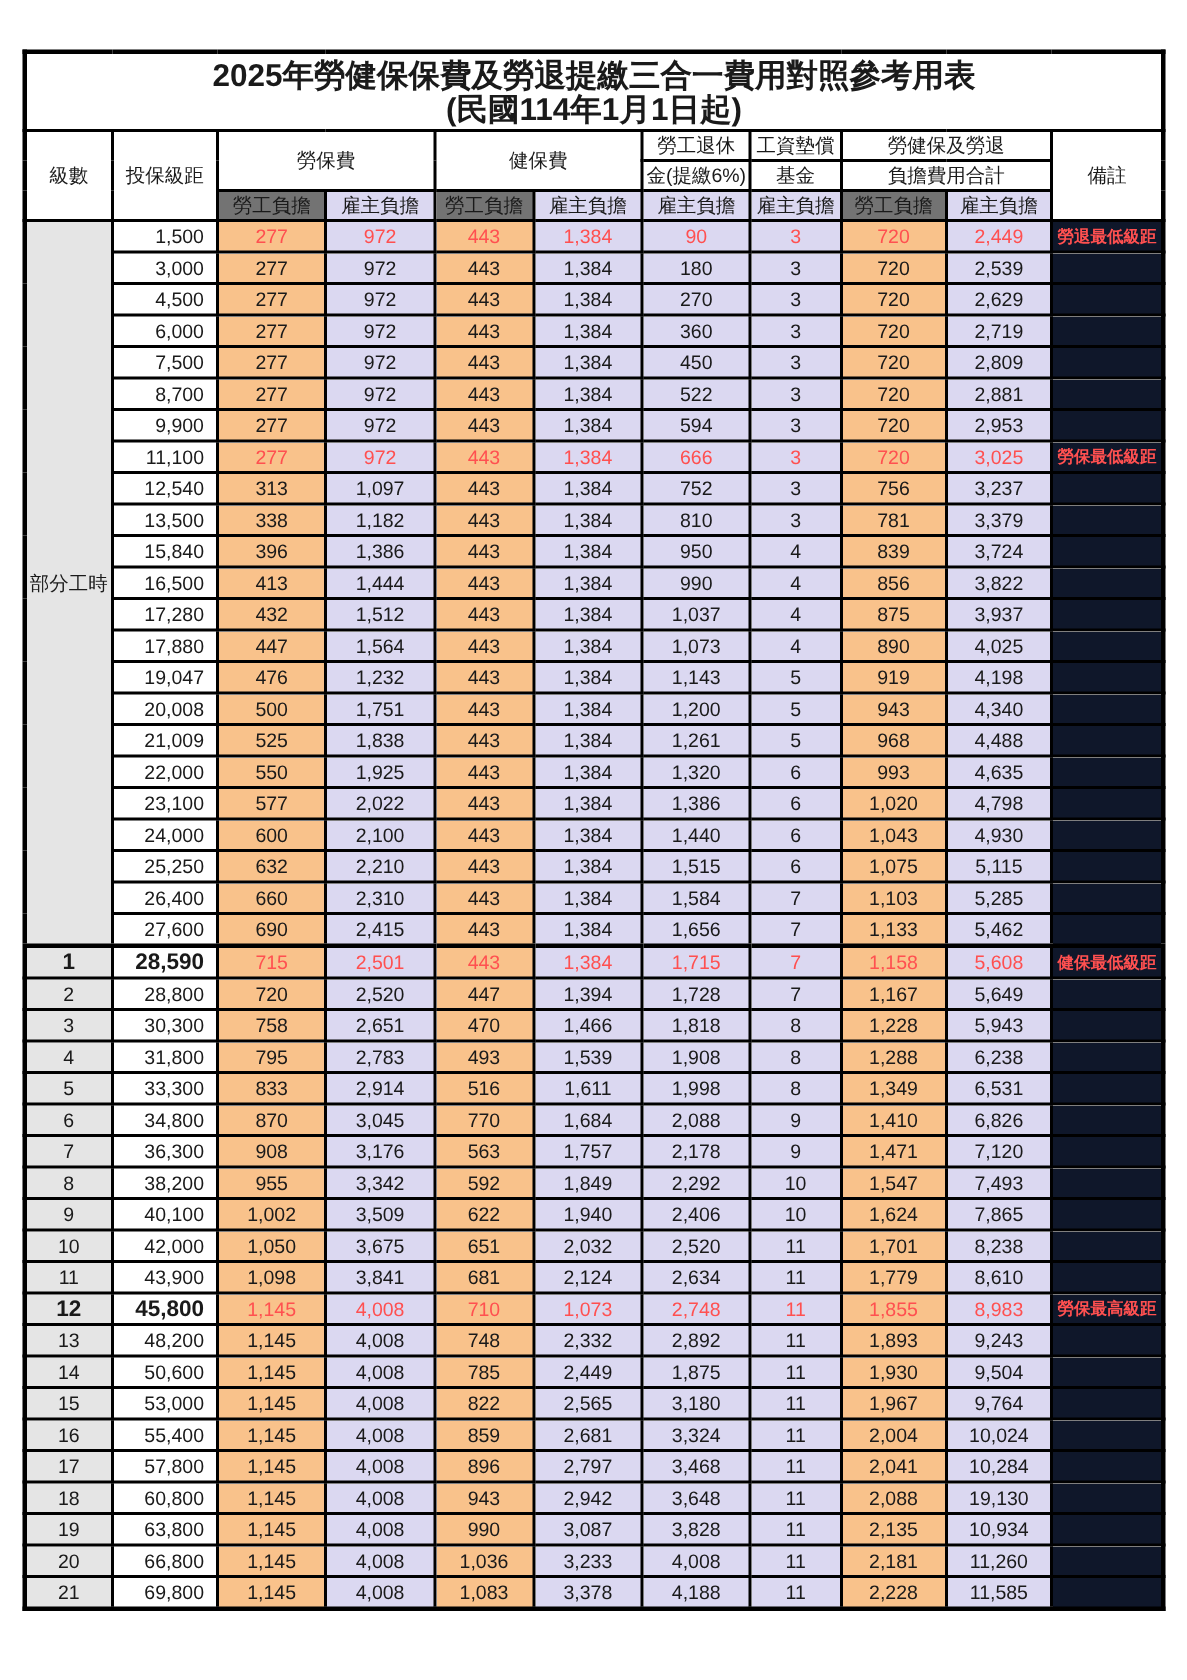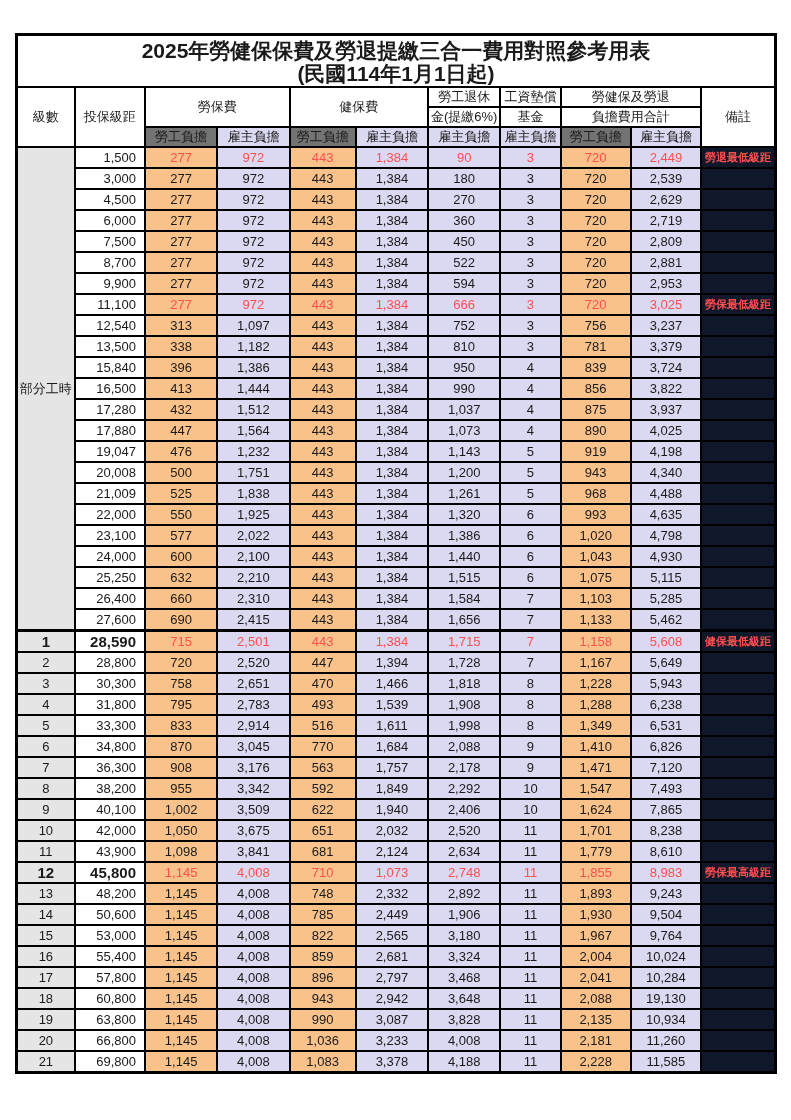--- a/index.html
+++ b/index.html
@@ -537,21 +537,21 @@
           <td class="num er">9,243</td>
           <td class="note"></td>
         </tr>
         <tr>
           <td class="level">14</td>
           <td class="bracket">50,600</td>
           <td class="num emp">1,145</td>
           <td class="num er">4,008</td>
           <td class="num emp">785</td>
           <td class="num er">2,449</td>
-          <td class="num er">1,906</td>
+          <td class="num er">1,875</td>
           <td class="num er">11</td>
           <td class="num emp">1,930</td>
           <td class="num er">9,504</td>
           <td class="note"></td>
         </tr>
         <tr>
           <td class="level">15</td>
           <td class="bracket">53,000</td>
           <td class="num emp">1,145</td>
           <td class="num er">4,008</td>

